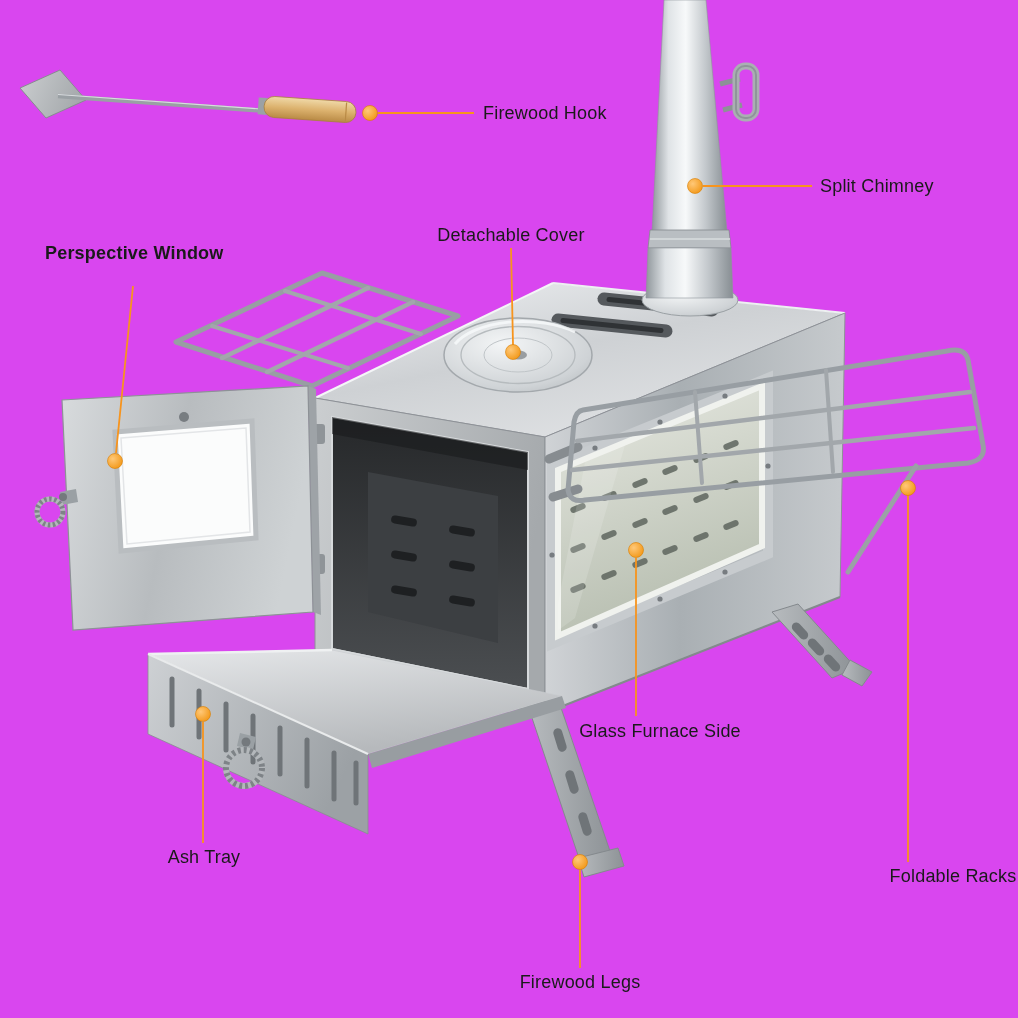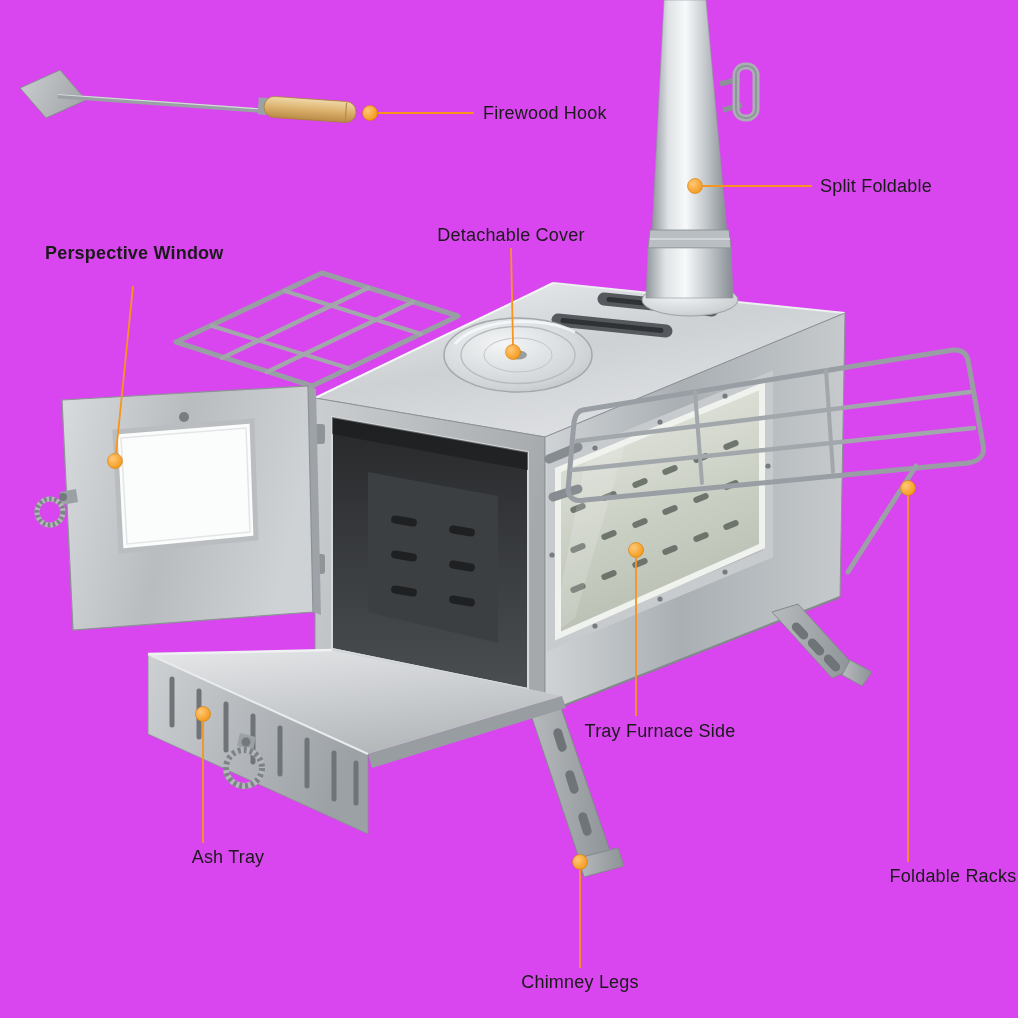--- a/index.html
+++ b/index.html
@@ -289,21 +289,21 @@
     <circle cx="513" cy="352" r="7.5" fill="url(#gDot)"></circle>
     <circle cx="115" cy="461" r="7.5" fill="url(#gDot)"></circle>
     <circle cx="636" cy="550" r="7.5" fill="url(#gDot)"></circle>
     <circle cx="203" cy="714" r="7.5" fill="url(#gDot)"></circle>
     <circle cx="908" cy="488" r="7.5" fill="url(#gDot)"></circle>
     <circle cx="580" cy="862" r="7.5" fill="url(#gDot)"></circle>
   </g>
 </svg>
 
   <div class="label" style="left:483px; top:103px;">Firewood Hook</div>
-  <div class="label" style="left:820px; top:176px;">Split Foldable</div>
+  <div class="label" style="left:820px; top:176px;">Split Chimney</div>
   <div class="label center" style="left:511px; top:225px;">Detachable Cover</div>
   <div class="label" style="left:45px; top:243px;font-weight:bold;">Perspective Window</div>
-  <div class="label center" style="left:660px; top:721px;">Tray Furnace Side</div>
-  <div class="label center" style="left:204px; top:847px;margin-left:24px;">Ash Tray</div>
+  <div class="label center" style="left:660px; top:721px;">Glass Furnace Side</div>
+  <div class="label center" style="left:204px; top:847px;">Ash Tray</div>
   <div class="label center" style="left:909px; top:866px;margin-left:44px;">Foldable Racks</div>
-  <div class="label center" style="left:580px; top:972px;">Chimney Legs</div>
+  <div class="label center" style="left:580px; top:972px;">Firewood Legs</div>
 
 </div>
 
 </body></html>

